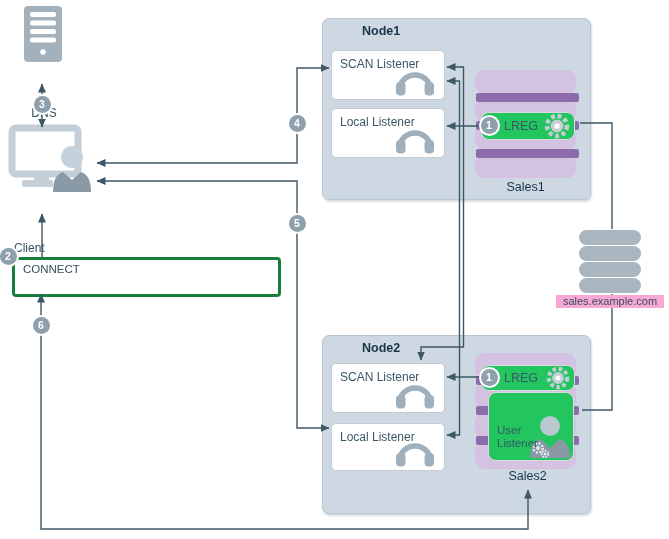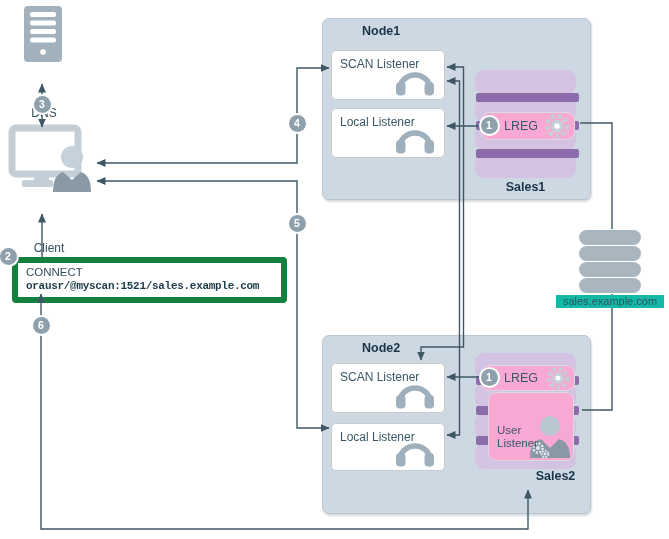--- a/index.html
+++ b/index.html
@@ -8,37 +8,37 @@
   .abs{position:absolute;}
   .node{background:#cdd8e2;border:1px solid #b9c7d2;border-radius:7px;
         box-shadow:1px 2px 2px rgba(90,110,125,.25);}
   .node-title{font-weight:bold;font-size:12.5px;color:#1a3447;padding-left:28px;}
   .lbox{background:#fff;border:1px solid #c5cbd1;border-radius:5px;z-index:2;}
   .lbox .lab{position:absolute;left:8px;top:6px;font-size:12px;color:#3a5767;}
   .phones{position:absolute;right:6px;bottom:3px;}
   .ibar{position:absolute;width:101px;height:24px;background:#d3c2e1;border-radius:9px;}
   .ibar2{height:26px;}
   .band{position:absolute;width:103px;height:9px;background:#8d6cab;border-radius:2px;z-index:1;}
-  .wbox{position:absolute;background:#f9a8d4;border:1px solid #d7dce0;border-radius:8px;z-index:2;}
+  .wbox{position:absolute;background:#22c55e;border:1px solid #d7dce0;border-radius:8px;z-index:2;}
   .lreg-lab{position:absolute;left:22px;top:50%;transform:translateY(-50%);
             font-size:12.5px;color:#3a5767;}
   .gearpos{position:absolute;right:4px;top:50%;transform:translateY(-50%);}
   .badge{position:absolute;width:17px;height:17px;border-radius:50%;background:#8fa0ad;
          color:#fff;font-size:10.5px;font-weight:bold;text-align:center;line-height:17px;
          box-shadow:0 0 0 2px #fff;z-index:10;}
-  .saleslab{position:absolute;width:101px;text-align:center;font-weight:bold;
+  .saleslab{position:absolute;width:101px;text-align:center;font-weight:normal;
             font-size:12.5px;color:#1a3447;z-index:2;}
   .overlay{position:absolute;left:0;top:0;z-index:5;pointer-events:none;}
-  .cbox{background:#fff;border:6px solid #15803d;border-radius:4px;z-index:2;}
+  .cbox{background:#fff;border:3px solid #15803d;border-radius:4px;z-index:2;}
   .cbox .t1{position:absolute;left:8px;top:3px;font-size:11.5px;color:#33505e;}
   .cbox .t2{position:absolute;left:8px;top:17px;font-size:11px;font-weight:bold;
             font-family:"Liberation Mono",monospace;color:#1d3a4a;white-space:nowrap;
             letter-spacing:-0.3px;}
   .small-lab{font-size:12px;color:#33505e;margin-top:44px;}
-  .dblabel{z-index:6;background:#14b8a6;text-align:center;font-size:11px;color:#33505e;}
+  .dblabel{z-index:6;background:#f9a8d4;text-align:center;font-size:11px;color:#33505e;}
   .uptext{position:absolute;left:8px;top:5px;font-size:11.5px;line-height:13px;color:#3a5767;z-index:3;margin-top:26px;}
 </style>
 </head>
 <body>
 
 <div class="canvas">
 
   <svg width="0" height="0" style="position:absolute"></svg>
 
   <svg class="abs" style="left:22px;top:4px" width="44" height="62" viewBox="0 0 44 62">
@@ -51,25 +51,24 @@
   </svg>
   <div class="abs small-lab" style="left:22px;top:62px;width:44px;text-align:center">DNS</div>
 
   <svg class="abs" style="left:6px;top:122px" width="92" height="76" viewBox="0 0 92 76">
     <rect x="6" y="6" width="66" height="46" rx="4" fill="#fff" stroke="#c3ced6" stroke-width="7"></rect>
     <rect x="28" y="50" width="15" height="10" fill="#c3ced6"></rect>
     <rect x="16" y="58" width="31" height="7" rx="2" fill="#c3ced6"></rect>
     <circle cx="66" cy="35" r="11" fill="#c5d2db"></circle>
     <path d="M 47 70 Q 47 53 57 50 L 66 58 L 75 50 Q 85 53 85 70 Z" fill="#8a99a6"></path>
   </svg>
-  <div class="abs small-lab" style="left:14px;top:197px;width:70px;text-align:center">Client</div>
+  <div class="abs small-lab" style="left:14px;top:197px;width:70px;">Client</div>
 
   <div class="abs cbox" style="left:12px;top:257px;width:263px;height:34px">
     <div class="t1">CONNECT</div>
-    <div class="t2">orausr/@myscan:1521/sales.example.com</div>
   </div>
 
   <div class="abs node" style="left:322px;top:18px;width:267px;height:180px"></div>
   <div class="abs node-title" style="left:334px;top:24px">Node1</div>
 
   <div class="abs lbox" style="left:331px;top:50px;width:112px;height:48px">
     <span class="lab">SCAN Listener</span>
     <svg class="phones" width="46" height="34" viewBox="0 0 46 34">
       <path d="M8 27 a15 14 0 0 1 30 0" fill="none" stroke="#9fafbb" stroke-width="5.5"></path>
       <rect x="4" y="20" width="9.5" height="13.5" rx="4" fill="#9fafbb"></rect>
@@ -159,21 +158,21 @@
         <circle cx="26" cy="12" r="10" fill="#b9c7d1"></circle>
         <path d="M 6 44 Q 6 28 17 25 L 26 34 L 35 25 Q 46 28 46 44 Z" fill="#8a98a5"></path>
         <g>
           <circle cx="14" cy="34" r="4.6" fill="none" stroke="#e4eaee" stroke-width="2.6" stroke-dasharray="2 1.6"></circle>
           <circle cx="14" cy="34" r="2" fill="#e4eaee"></circle>
           <circle cx="21" cy="40" r="3.2" fill="none" stroke="#e4eaee" stroke-width="2.2" stroke-dasharray="1.6 1.3"></circle>
           <circle cx="21" cy="40" r="1.4" fill="#e4eaee"></circle>
         </g>
       </svg>
     </div>
-    <div class="saleslab" style="left:505px;top:469px">Sales2</div>
+    <div class="saleslab" style="left:477px;top:469px">Sales2</div>
   </div>
 
   <svg class="overlay" width="669" height="539" viewBox="0 0 669 539">
     <defs>
       <marker id="arr" markerUnits="userSpaceOnUse" markerWidth="10" markerHeight="9" refX="8.5" refY="4" orient="auto">
         <path d="M0,0 L9,4 L0,8 Z" fill="#3e5765"></path>
       </marker>
     </defs>
     <g fill="none" stroke="#3e5765" stroke-width="1.4">
 

